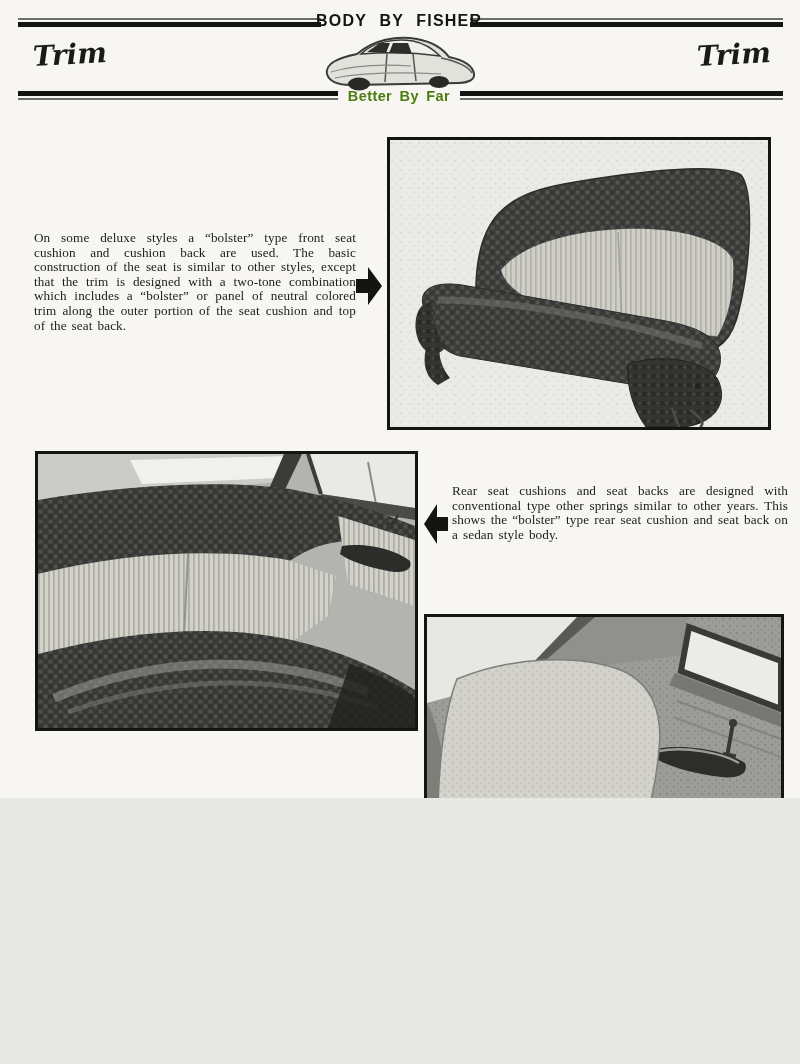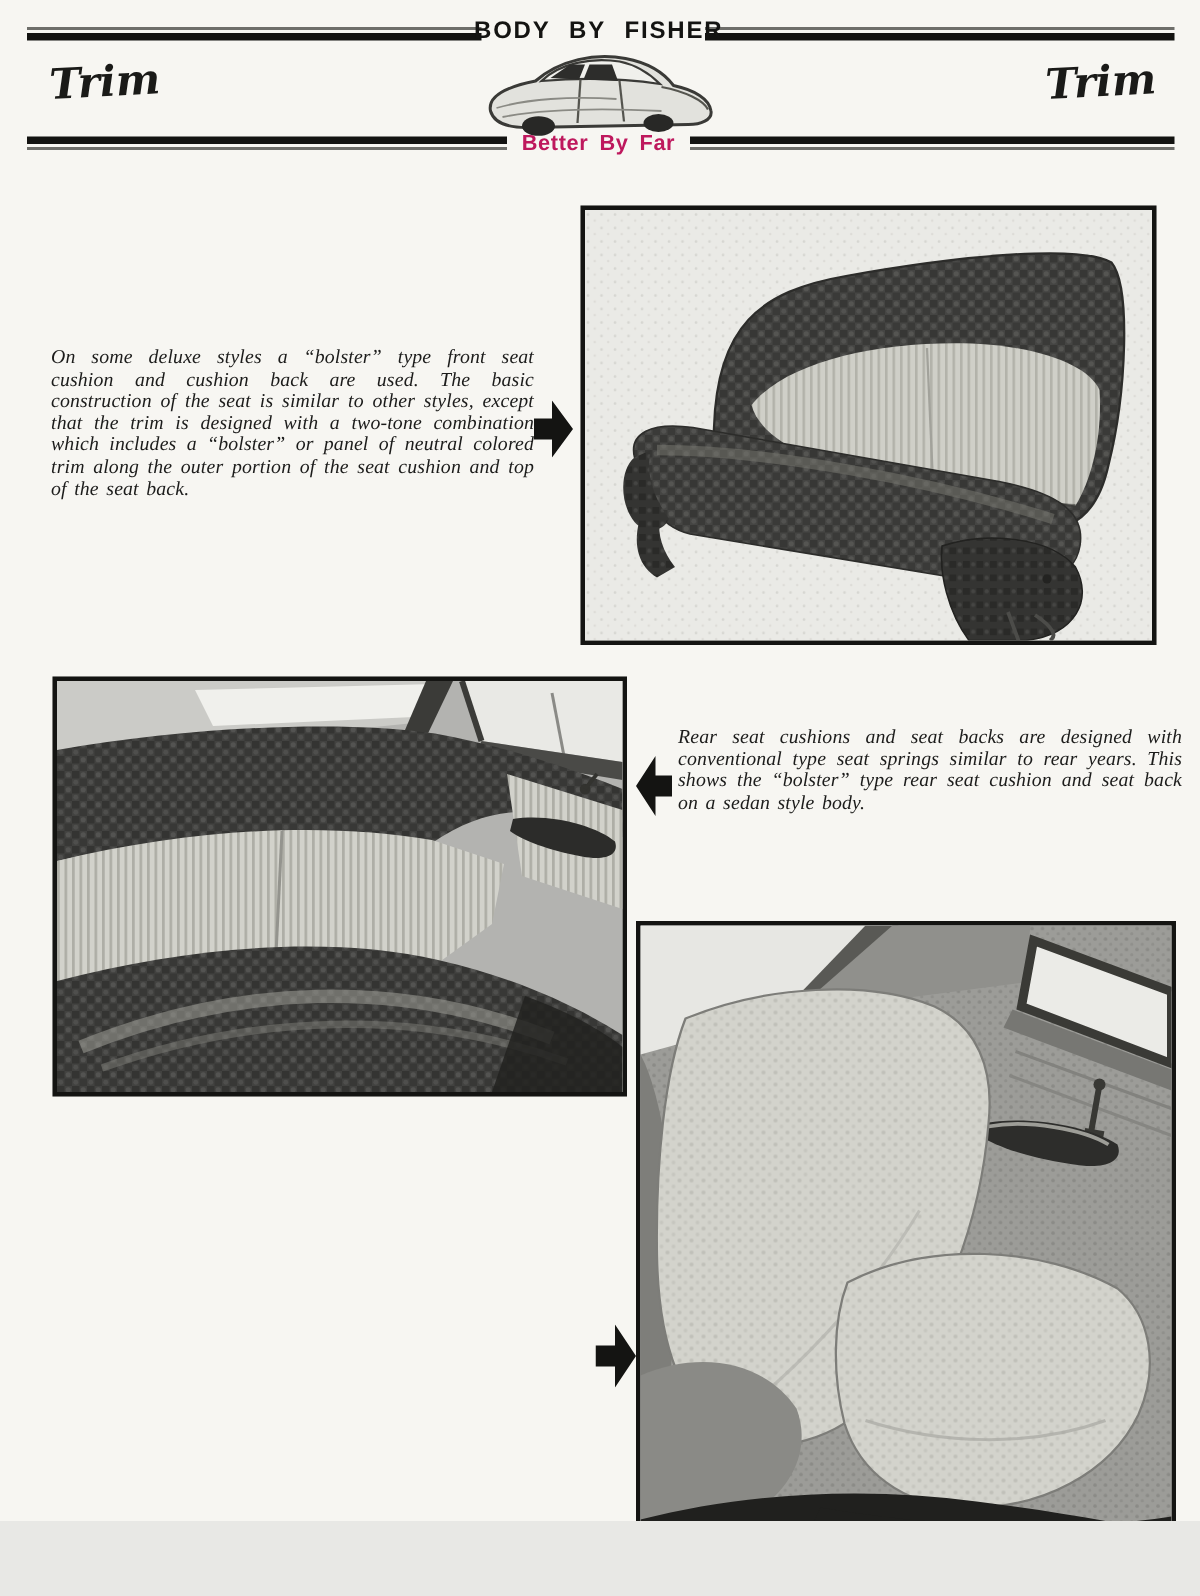--- a/index.html
+++ b/index.html
@@ -1,40 +1,40 @@
 <!DOCTYPE html>
 <html><head>
 <meta charset="utf-8">
 <style>
   html,body{margin:0;padding:0;}
   body{width:800px;height:1064px;background:#e8e8e5;}
-  .page{position:relative;width:800px;height:1014px;background:#f7f6f2;overflow:hidden;
+  .page{position:relative;width:800px;height:798px;background:#f7f6f2;overflow:hidden;
         font-family:"Liberation Serif",serif;color:#1b1b1a;}
 
   
   .rule{position:absolute;}
   .rule .thin{display:block;height:2px;background:#6e6e6a;}
   .rule .gap{display:block;height:2px;}
   .rule .thick{display:block;height:5px;background:#131311;}
 
   .brand{position:absolute;left:316px;top:12px;width:160px;text-align:center;
          font-family:"Liberation Sans",sans-serif;font-weight:bold;font-size:16px;
          letter-spacing:1.2px;word-spacing:7px;color:#141412;white-space:nowrap;}
   .tagline{position:absolute;left:334px;top:88px;width:130px;text-align:center;
          font-family:"Liberation Sans",sans-serif;font-weight:bold;font-size:14.5px;
-         letter-spacing:0.4px;word-spacing:3px;color:#be185d;white-space:nowrap;}
+         letter-spacing:0.4px;word-spacing:3px;color:#4d7c0f;white-space:nowrap;}
   .trim{position:absolute;top:38px;font-family:"DejaVu Serif",serif;font-style:italic;
         font-weight:bold;font-size:28px;color:#1a1a18;transform:rotate(-3deg);}
   .trim-left{left:33px;}
   .trim-right{left:697px;}
   .car{position:absolute;left:321px;top:32px;width:158px;height:62px;}
 
   
   .para{position:absolute;font-size:13.2px;line-height:14.6px;text-align:justify;
-        letter-spacing:0.1px;word-spacing:1.6px;color:#1c1c1b;font-style:italic;}
+        letter-spacing:0.1px;word-spacing:1.6px;color:#1c1c1b;}
   .para1{left:34px;top:231px;width:322px;}
   .para2{left:452px;top:484px;width:336px;}
   .para3{left:41px;top:877px;width:356px;}
 
   
   .arrow{position:absolute;line-height:0;}
   .arrow svg{display:block;}
   .arrow1{left:356px;top:267px;}
   .arrow2{left:424px;top:504px;}
   .arrow3{left:397px;top:883px;}
@@ -179,21 +179,21 @@
       <path d="M30,258 C130,222 240,218 340,254" stroke="#8e8e86" stroke-width="5" fill="none" opacity="0.4"></path>
       <path d="M312,210 C340,220 362,232 377,244 L377,274 L290,274 Z" fill="#222220" opacity="0.85"></path>
     </svg>
   </div>
 
   <div class="arrow arrow2">
     <svg width="24" height="40" viewBox="0 0 24 40">
         <polygon points="24,13 13,13 13,0 0,20 13,40 13,27 24,27" fill="#141412"></polygon>
       </svg>
   </div>
-  <div class="para para2">Rear seat cushions and seat backs are designed with conventional type seat springs similar to rear years.  This shows the “bolster” type rear seat cushion and seat back on a sedan style body.</div>
+  <div class="para para2">Rear seat cushions and seat backs are designed with conventional type other springs similar to other years.  This shows the “bolster” type rear seat cushion and seat back on a sedan style body.</div>
 
   <div class="photo photo3">
     <svg viewBox="0 0 354 410" xmlns="http://www.w3.org/2000/svg" preserveAspectRatio="none">
       <defs>
         <pattern id="p3l" width="8" height="8" patternUnits="userSpaceOnUse">
           <rect width="8" height="8" fill="#d3d3cc"></rect>
           <circle cx="2" cy="2" r="1.4" fill="#c0c0b9"></circle>
           <circle cx="6" cy="6" r="1.3" fill="#c6c6bf"></circle>
         </pattern>
         <pattern id="p3g" width="7" height="7" patternUnits="userSpaceOnUse">

